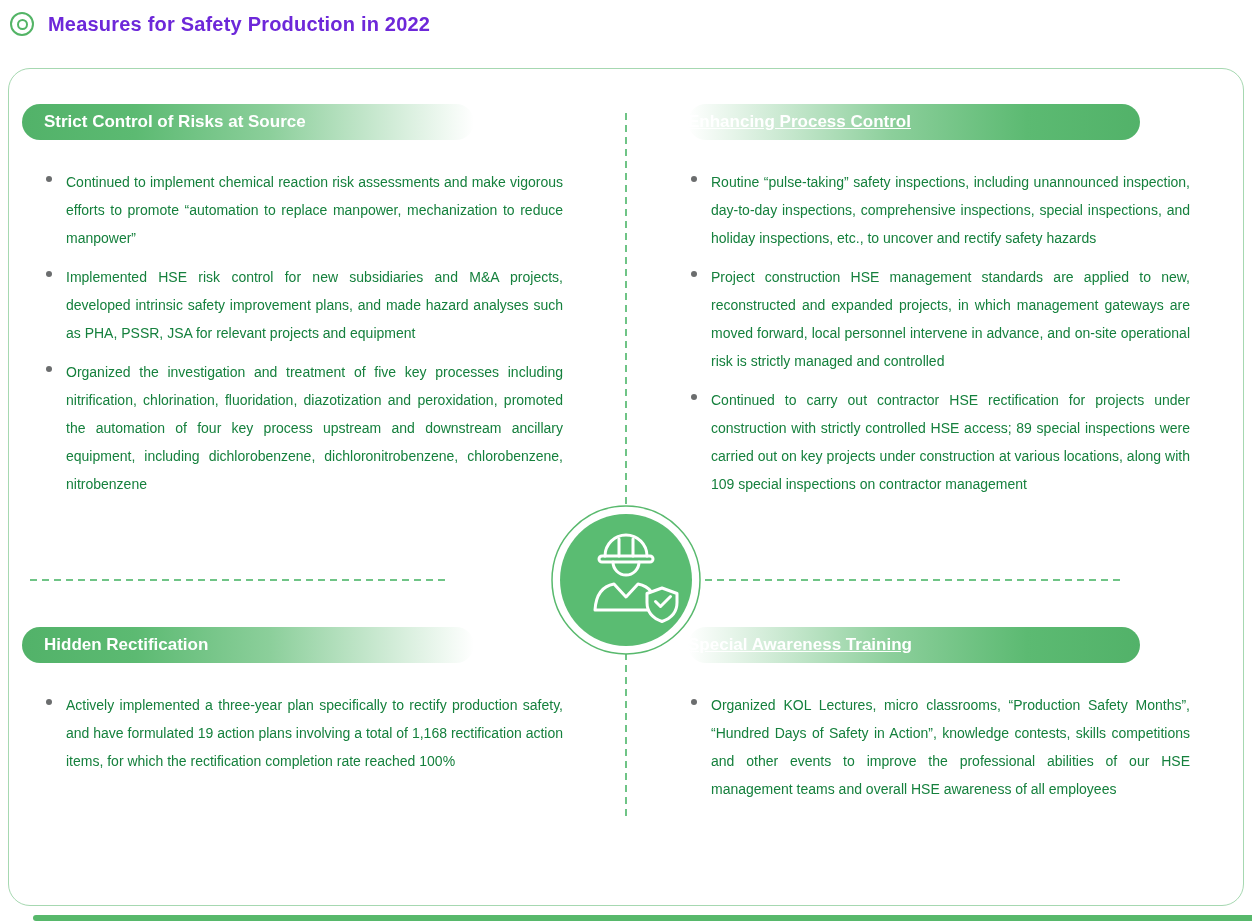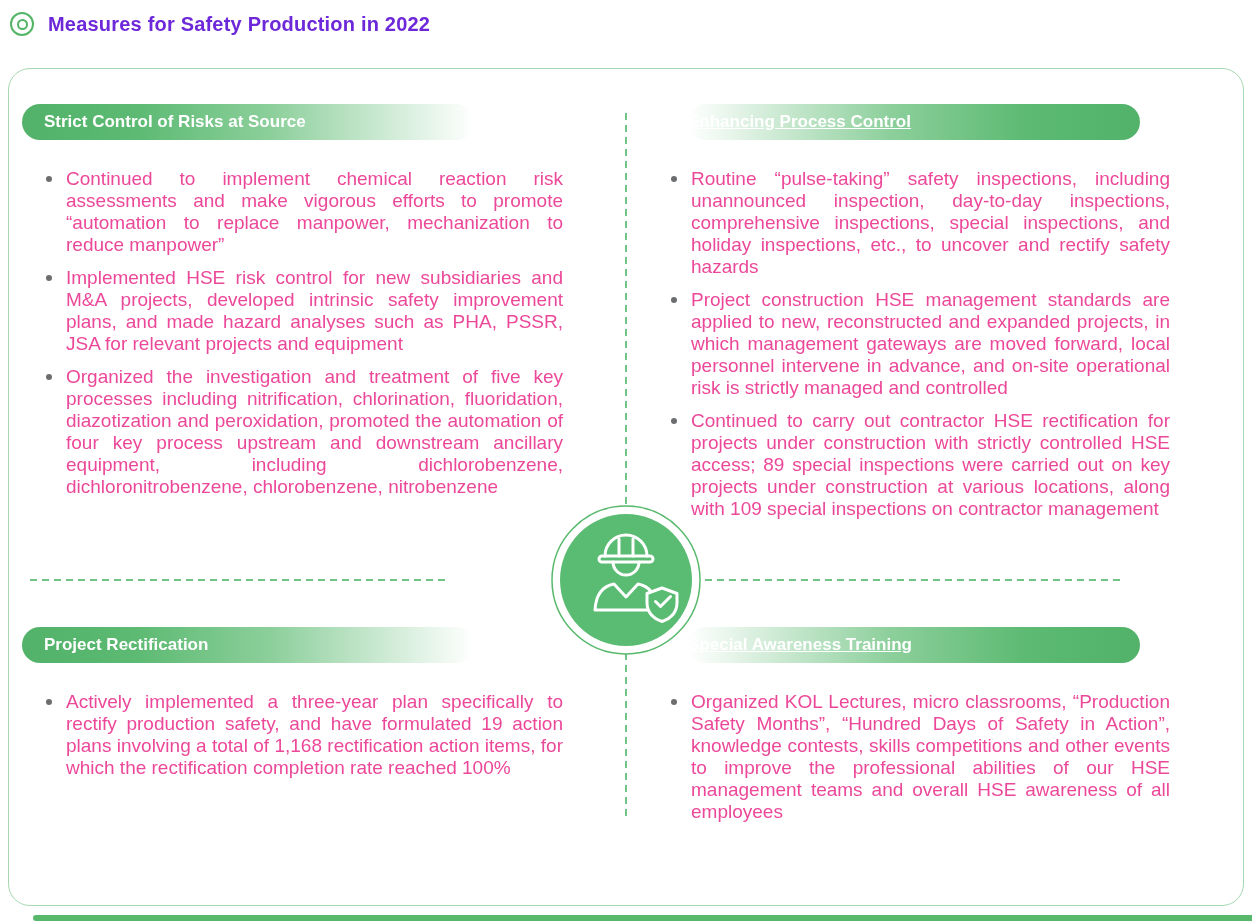--- a/index.html
+++ b/index.html
@@ -38,25 +38,25 @@
   .sec-header.align-right{padding-right:22px;
     background:linear-gradient(to left,#52b269 0%,#5cba72 25%,#8ccf9b 55%,#d9efde 85%,rgba(255,255,255,0) 100%);text-decoration:underline;}
   .hdr-q1,.hdr-q2{top:104px;}
   .hdr-q3,.hdr-q4{top:627px;}
   .hdr-q1,.hdr-q3{left:22px;}
   .hdr-q2,.hdr-q4{left:688px;}
 
   
   .bullets{position:absolute;margin:0;padding:0;list-style:none;z-index:2;}
   .list-q1,.list-q3{left:43px;width:520px;}
-  .list-q2,.list-q4{left:668px;width:502px;}
+  .list-q2,.list-q4{left:688px;width:502px;}
   .list-q1,.list-q2{top:168px;}
   .list-q3,.list-q4{top:691px;}
   .bullets li{position:relative;padding-left:23px;margin-bottom:11px;
-    color:#ec4899;font-size:19px;line-height:22px;text-align:justify;}
+    color:#15803d;font-size:14px;line-height:28px;text-align:justify;}
   .bullets li::before{content:"";position:absolute;left:3px;top:8px;width:6px;height:6px;
     border-radius:50%;background:#6b6d6e;}
 
   
   .center-icon{position:absolute;left:550px;top:504px;width:152px;height:152px;z-index:5;}
 
   
   .footer-bar{position:absolute;left:33px;right:0;bottom:0;height:6px;background:#57b86b;
     border-radius:3px 0 0 3px;z-index:3;}
 </style>
@@ -73,21 +73,21 @@
   </div>
 
   <div class="panel"></div>
 
   <div class="divider-v"></div>
   <div class="divider-h left"></div>
   <div class="divider-h right"></div>
 
   <div class="sec-header align-left hdr-q1">Strict Control of Risks at Source</div>
   <div class="sec-header align-right hdr-q2">Enhancing Process Control</div>
-  <div class="sec-header align-left hdr-q3">Project Rectification</div>
+  <div class="sec-header align-left hdr-q3">Hidden Rectification</div>
   <div class="sec-header align-right hdr-q4">Special Awareness Training</div>
 
   <ul class="bullets list-q1">
     <li>Continued to implement chemical reaction risk assessments and make vigorous efforts to promote “automation to replace manpower, mechanization to reduce manpower”</li>
     <li>Implemented HSE risk control for new subsidiaries and M&amp;A projects, developed intrinsic safety improvement plans, and made hazard analyses such as PHA, PSSR, JSA for relevant projects and equipment</li>
     <li>Organized the investigation and treatment of five key processes including nitrification, chlorination, fluoridation, diazotization and peroxidation, promoted the automation of four key process upstream and downstream ancillary equipment, including dichlorobenzene, dichloronitrobenzene, chlorobenzene, nitrobenzene</li>
   </ul>
 
   <ul class="bullets list-q2">
     <li>Routine “pulse-taking” safety inspections, including unannounced inspection, day-to-day inspections, comprehensive inspections, special inspections, and holiday inspections, etc., to uncover and rectify safety hazards</li>

